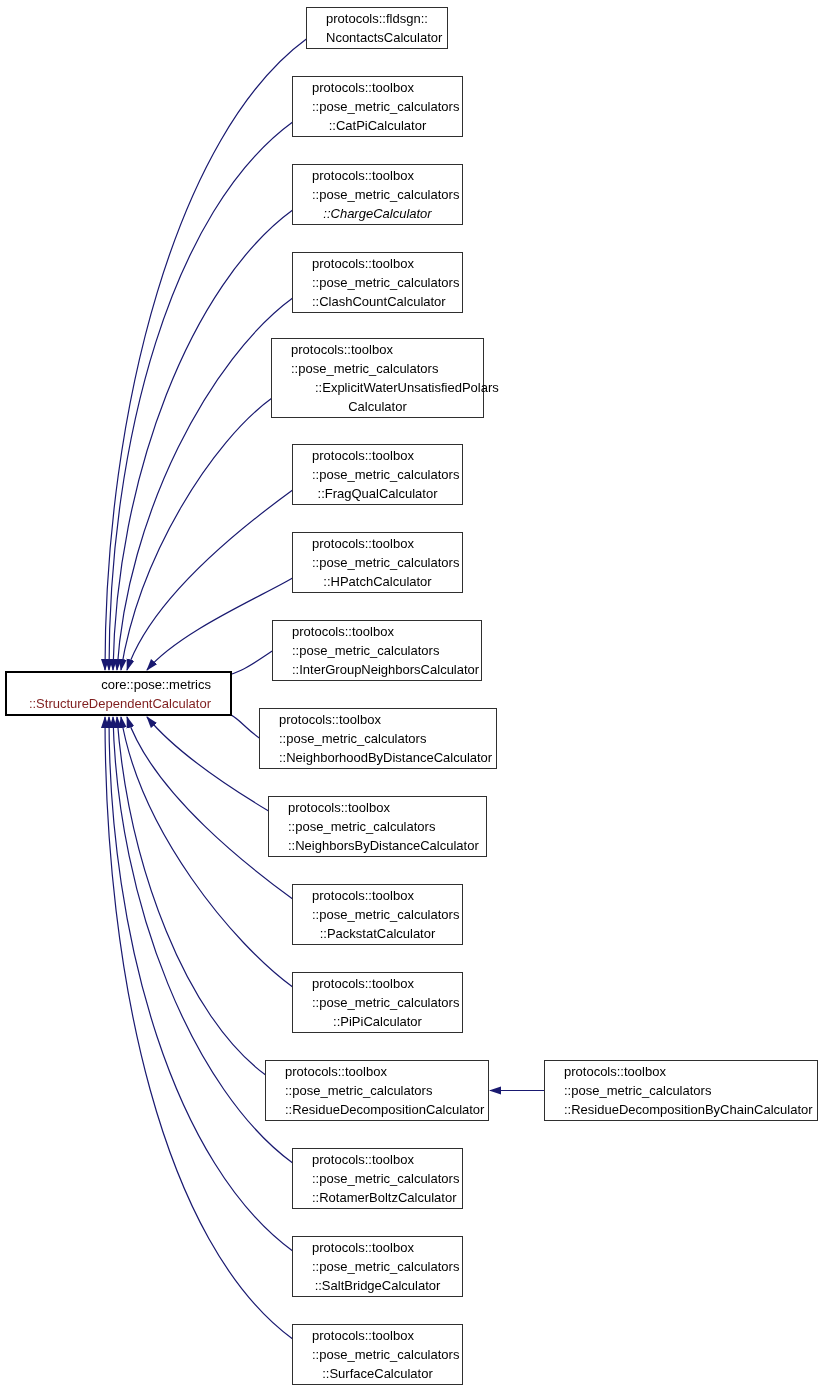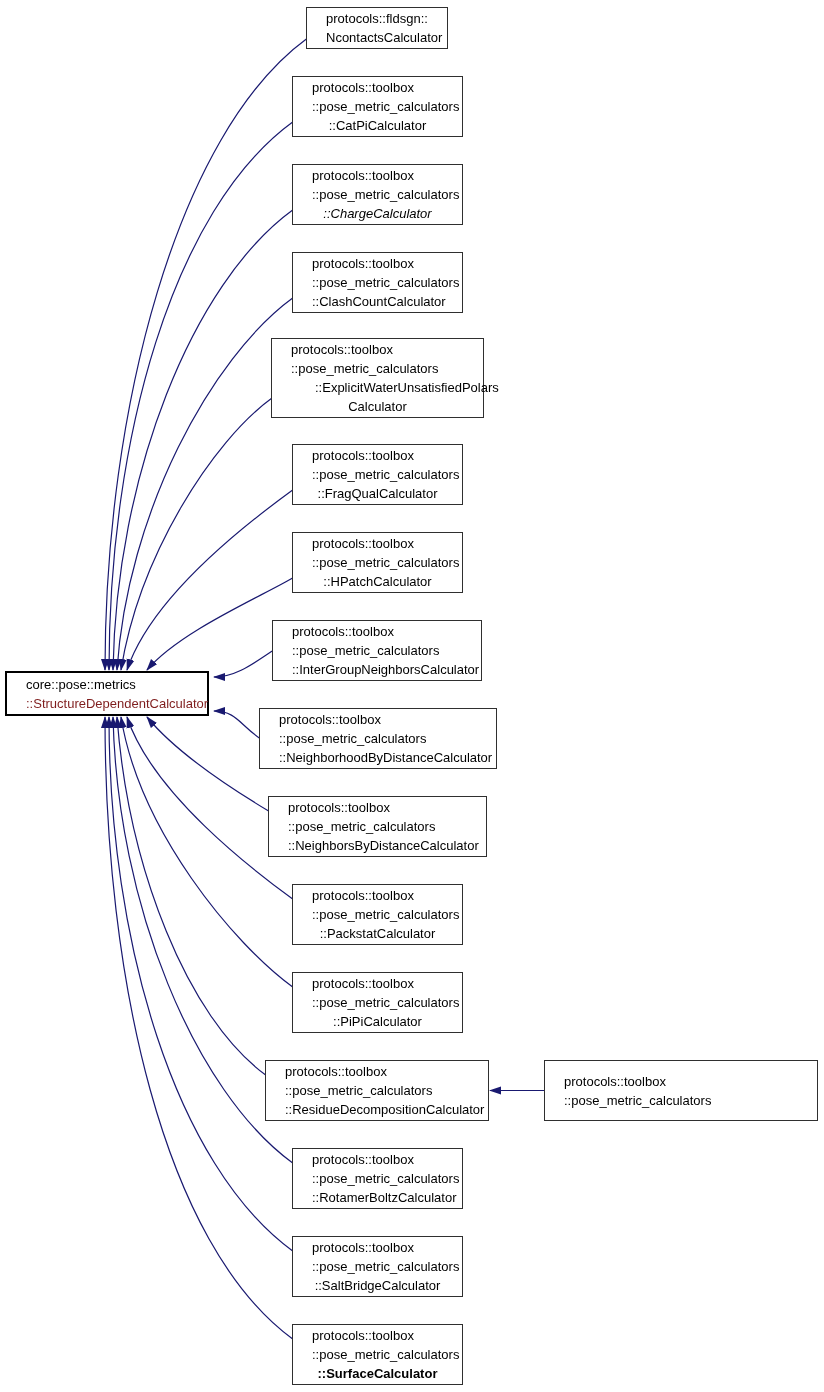--- a/index.html
+++ b/index.html
@@ -52,21 +52,21 @@
       <path d="M269,811.25 C239,793.25 179.46,756.585 147,717" fill="none" stroke="#191970" stroke-width="1.2" marker-end="url(#arrow)"></path>
       <path d="M293,899.25 C252.905,870.09 152.42000000000002,793.545 127,717" fill="none" stroke="#191970" stroke-width="1.2" marker-end="url(#arrow)"></path>
       <path d="M293,987.25 C233.54500000000002,944.01 139.38,830.505 121,717" fill="none" stroke="#191970" stroke-width="1.2" marker-end="url(#arrow)"></path>
       <path d="M266,1075.25 C187.185,1017.93 128.34,867.465 117,717" fill="none" stroke="#191970" stroke-width="1.2" marker-end="url(#arrow)"></path>
       <path d="M293,1163.25 C194.825,1091.85 117.3,904.425 113,717" fill="none" stroke="#191970" stroke-width="1.2" marker-end="url(#arrow)"></path>
       <path d="M293,1251.25 C175.465,1165.77 109,941.385 109,717" fill="none" stroke="#191970" stroke-width="1.2" marker-end="url(#arrow)"></path>
       <path d="M293,1339.25 C163,1244.25 105,977 105,717" fill="none" stroke="#191970" stroke-width="1.2" marker-end="url(#arrow)"></path>
       <path d="M544,1090.5 L490,1090.5" fill="none" stroke="#191970" stroke-width="1.2" marker-end="url(#arrow)"></path>
     </svg>
   <div id="node-layer">
-      <div class="node base" style="left: 5px; top: 671px; width: 204px; height: 45px;">
+      <div class="node base" style="left: 5px; top: 671px; width: 227px; height: 45px; align-items: flex-end;">
         <div class="line" style="color: rgb(0, 0, 0);">core::pose::metrics</div>
         <div class="line last" style="color: #7f1d1d;">::StructureDependentCalculator</div>
       </div>
       <div class="node" style="left: 306px; top: 7px; width: 142px; height: 42px;">
         <div class="line" style="color: rgb(0, 0, 0);">protocols::fldsgn::</div>
         <div class="line last" style="color: rgb(0, 0, 0);">NcontactsCalculator</div>
       </div>
       <div class="node" style="left: 292px; top: 76px; width: 171px; height: 61px;">
         <div class="line" style="color: rgb(0, 0, 0);">protocols::toolbox</div>
         <div class="line" style="color: rgb(0, 0, 0);">::pose_metric_calculators</div>
@@ -134,20 +134,21 @@
         <div class="line last" style="color: rgb(0, 0, 0);">::RotamerBoltzCalculator</div>
       </div>
       <div class="node" style="left: 292px; top: 1236px; width: 171px; height: 61px;">
         <div class="line" style="color: rgb(0, 0, 0);">protocols::toolbox</div>
         <div class="line" style="color: rgb(0, 0, 0);">::pose_metric_calculators</div>
         <div class="line last" style="color: rgb(0, 0, 0);">::SaltBridgeCalculator</div>
       </div>
       <div class="node" style="left: 292px; top: 1324px; width: 171px; height: 61px;">
         <div class="line" style="color: rgb(0, 0, 0);">protocols::toolbox</div>
         <div class="line" style="color: rgb(0, 0, 0);">::pose_metric_calculators</div>
-        <div class="line last" style="color: rgb(0, 0, 0); font-weight: bold;">::SurfaceCalculator</div>
+        <div class="line last" style="color: rgb(0, 0, 0);">::SurfaceCalculator</div>
       </div>
       <div class="node" style="left: 544px; top: 1060px; width: 274px; height: 61px;">
         <div class="line" style="color: rgb(0, 0, 0);">protocols::toolbox</div>
         <div class="line" style="color: rgb(0, 0, 0);">::pose_metric_calculators</div>
+        <div class="line last" style="color: rgb(0, 0, 0);">::ResidueDecompositionByChainCalculator</div>
       </div>
     </div>
 </div>
 
 </body></html>

